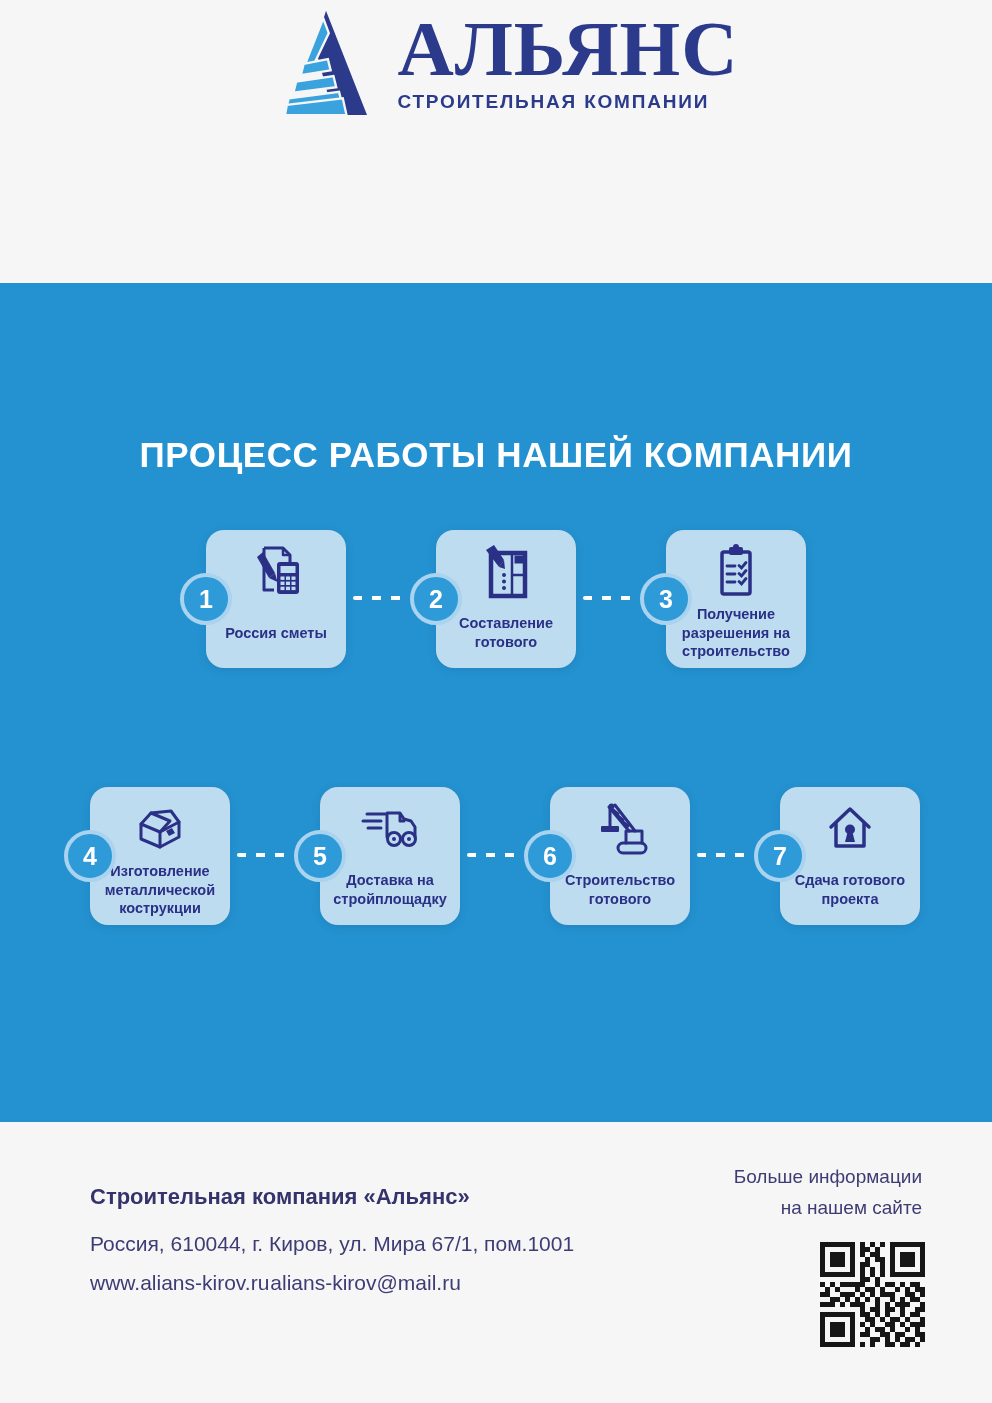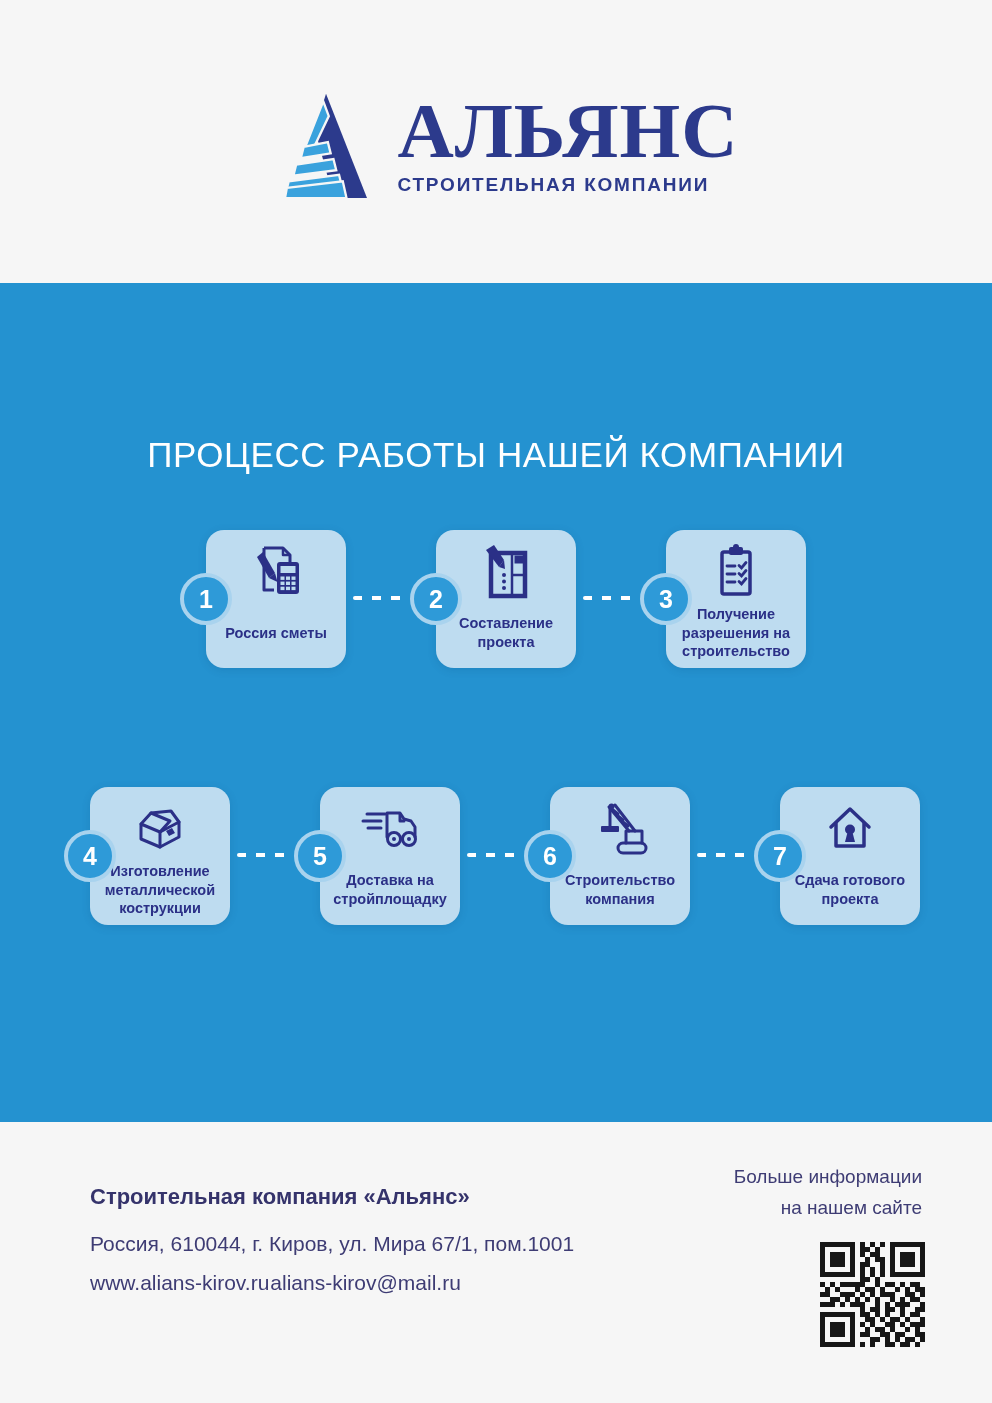--- a/index.html
+++ b/index.html
@@ -1,29 +1,29 @@
 <!DOCTYPE html>
 <html><head>
 <meta charset="utf-8">
 <style>
   * { margin:0; padding:0; box-sizing:border-box; }
   html,body { background:#f6f6f6; }
   body { font-family:"Liberation Sans", sans-serif; }
   .page { position:relative; width:992px; height:1403px; margin:0 auto; background:#f6f6f6; overflow:hidden; }
 
   
-  .header { position:absolute; top:0; left:0; width:100%; height:283px; display:flex; align-items:center; justify-content:center;padding-left:32px; }
+  .header { position:absolute; top:0; left:0; width:100%; height:283px; display:flex; align-items:flex-start; justify-content:center;padding-left:32px; }
   .logo { display:flex; align-items:center; gap:30px; margin-top:6px; }
   .logo-mark { width:82px; height:112px; display:block; }
   .logo-name { font-family:"Liberation Serif", serif; font-weight:bold; font-size:78px; color:#2c3a8c; line-height:0.98; letter-spacing:1px; }
   .logo-sub { font-size:19px; font-weight:bold; color:#2c3a8c; letter-spacing:1.8px; margin-top:4px; }
 
   
   .process { position:absolute; top:283px; left:0; width:100%; height:839px; background:#2492d0; }
-  .process-title { position:absolute; top:152px; left:0; width:100%; text-align:center; color:#ffffff; font-size:35px; font-weight:normal; letter-spacing:0.6px; }
+  .process-title { position:absolute; top:152px; left:0; width:100%; text-align:center; color:#ffffff; font-size:35px; font-weight:bold; letter-spacing:0.6px; }
   .step { position:absolute; width:140px; height:138px; background:#bedcf0; border-radius:18px; display:flex; flex-direction:column; align-items:center; padding-top:10px; box-shadow:0 2px 8px rgba(10,60,110,0.15); }
   .step-icon { width:64px; height:64px; flex:0 0 auto; }
   .step-icon svg { width:100%; height:100%; display:block; }
   .step-label-wrap { flex:1; display:flex; align-items:center; }
   .step-label { font-size:14.5px; font-weight:bold; color:#2b3087; text-align:center; line-height:1.28; padding:0 6px 6px; }
   .badge { position:absolute; left:-26px; top:43px; width:52px; height:52px; border-radius:50%; background:#2e9ad8; border:4px solid #a9d3ee; color:#ffffff; font-size:25px; font-weight:bold; display:flex; align-items:center; justify-content:center; }
   .dash { position:absolute; height:4px; width:50px; background:repeating-linear-gradient(90deg,#ffffff 0 9px, transparent 9px 19px); border-radius:2px; }
 
   
   .footer { position:absolute; top:1122px; left:0; width:100%; height:281px; }
@@ -101,21 +101,21 @@
             <line x1="38" y1="35" x2="51" y2="35" stroke="#2b3087" stroke-width="2.5"></line>
      <rect x="40.5" y="15.5" width="8.5" height="8" fill="#2b3087"></rect>
      <polygon points="12,10 20,5 30,20 25,27" fill="#2b3087"></polygon>
             <polygon points="25,27 30,20 31,29" fill="#2b3087"></polygon>
      <circle cx="30" cy="35" r="2" fill="#2b3087"></circle>
             <circle cx="30" cy="41.5" r="2" fill="#2b3087"></circle>
             <circle cx="30" cy="48" r="2" fill="#2b3087"></circle>
           </svg>
         </span>
         <span class="step-label-wrap">
-          <span class="step-label">Составление проекта</span>
+          <span class="step-label">Составление готового</span>
         </span>
       </div>
       <div class="dash" style="left: 583px; top: 313px;"></div>
       <div class="step" style="left: 666px; top: 247px;">
         <span class="badge">3</span>
         <span class="step-icon">
           <svg viewBox="0 0 64 64">
             <rect x="18" y="12" width="28" height="42" rx="2" fill="none" stroke="#2b3087" stroke-width="3.5"></rect>
      <rect x="25" y="7" width="14" height="8" rx="2" fill="#2b3087"></rect>
             <circle cx="32" cy="7" r="3" fill="#2b3087"></circle>
@@ -186,21 +186,21 @@
               <path d="M25 13 L30 17"></path>
               <path d="M30 19 L35 23"></path>
               <path d="M35 25 L40 29"></path>
      <path d="M22 12 V29"></path>
             </g>
      <circle cx="23.5" cy="9.5" r="3" fill="#2b3087"></circle>
             <rect x="13" y="29" width="18" height="6" rx="1" fill="#2b3087"></rect>
           </svg>
         </span>
         <span class="step-label-wrap">
-          <span class="step-label">Строительство компания</span>
+          <span class="step-label">Строительство готового</span>
         </span>
       </div>
       <div class="dash" style="left: 697px; top: 570px;"></div>
       <div class="step" style="left: 780px; top: 504px;">
         <span class="badge">7</span>
         <span class="step-icon">
           <svg viewBox="0 0 64 64">
             <g fill="none" stroke="#2b3087" stroke-width="3.5" stroke-linecap="round" stroke-linejoin="round">
      <path d="M13 30 L32 12 L51 30"></path>
               <path d="M18 26.5 V49 H46 V26.5"></path>

